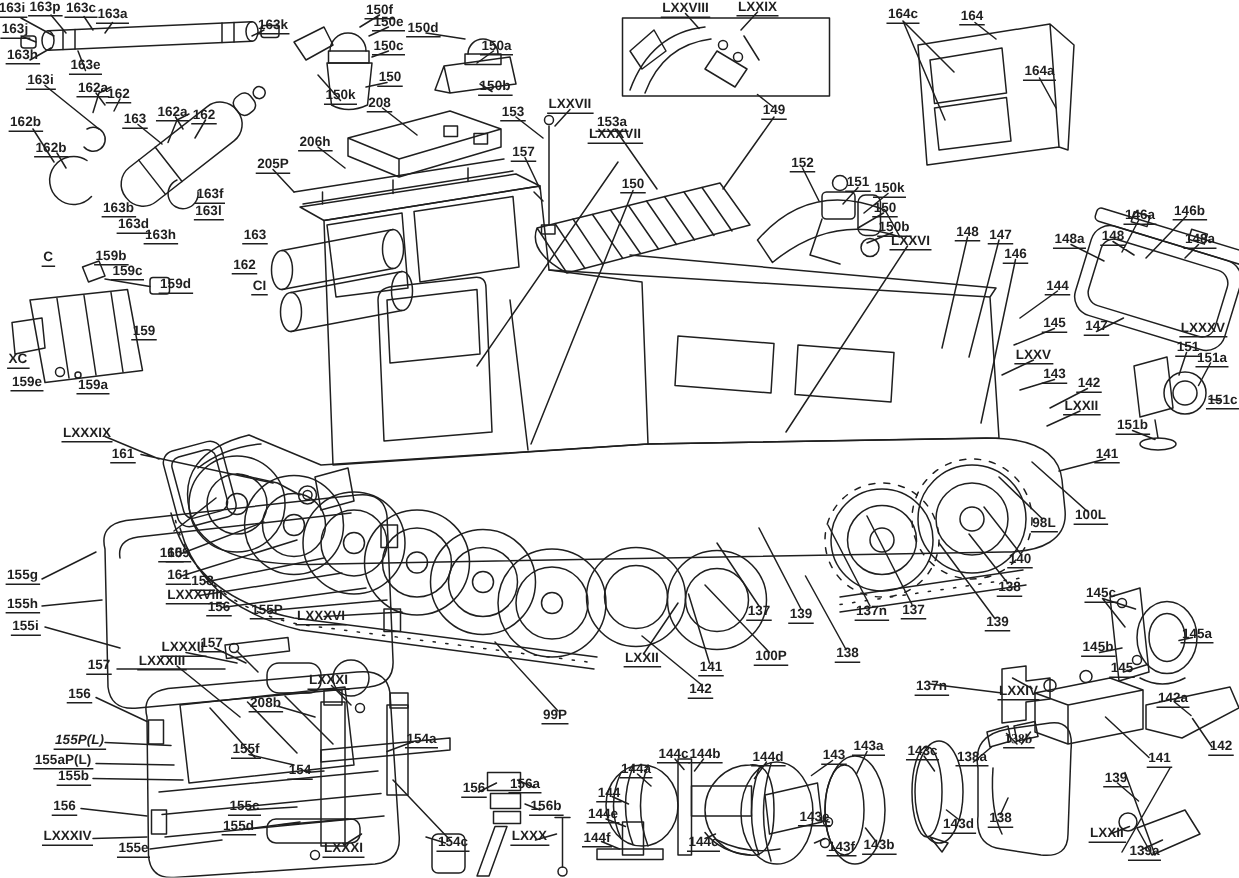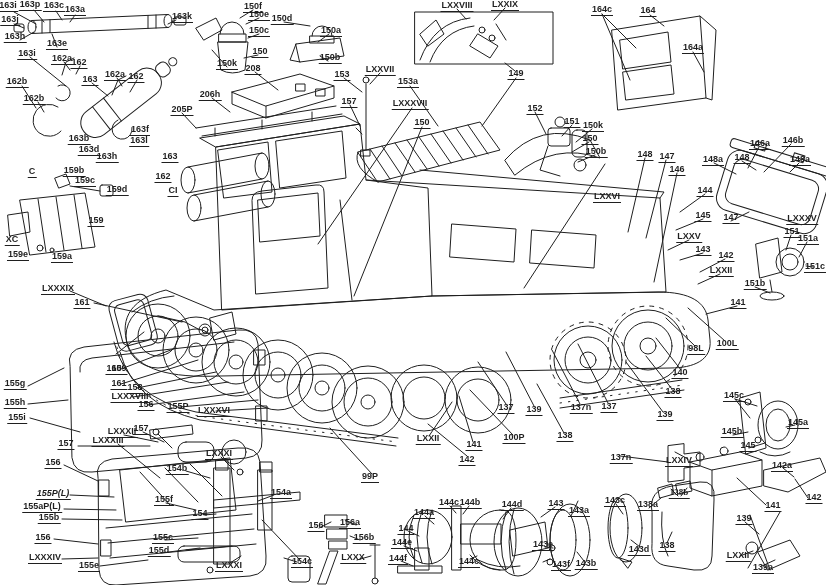--- a/index.html
+++ b/index.html
@@ -353,27 +353,27 @@
       <span class="lbl" style="left: 85px; top: 176px;">159c</span>
       <span class="lbl" style="left: 117px; top: 185px;">159d</span>
       <span class="lbl" style="left: 96px; top: 216px;">159</span>
       <span class="lbl" style="left: 170px; top: 152px;">163</span>
       <span class="lbl" style="left: 163px; top: 172px;">162</span>
       <span class="lbl" style="left: 173px; top: 186px;">CI</span>
       <span class="lbl" style="left: 12px; top: 235px;">XC</span>
       <span class="lbl" style="left: 18px; top: 250px;">159e</span>
       <span class="lbl" style="left: 62px; top: 252px;">159a</span>
       <span class="lbl" style="left: 408px; top: 77px;">153a</span>
-      <span class="lbl" style="left: 410px; top: 99px;">LXXXVII</span>
+      <span class="lbl" style="left: 410px; top: 85px;">LXXXVII</span>
       <span class="lbl" style="left: 422px; top: 118px;">150</span>
       <span class="lbl" style="left: 572px; top: 117px;">151</span>
       <span class="lbl" style="left: 593px; top: 121px;">150k</span>
       <span class="lbl" style="left: 590px; top: 134px;">150</span>
       <span class="lbl" style="left: 596px; top: 147px;">150b</span>
-      <span class="lbl" style="left: 607px; top: 156px; margin-top: 36px;">LXXVI</span>
+      <span class="lbl" style="left: 607px; top: 156px;">LXXVI</span>
       <span class="lbl" style="left: 645px; top: 150px;">148</span>
       <span class="lbl" style="left: 667px; top: 152px;">147</span>
       <span class="lbl" style="left: 677px; top: 165px;">146</span>
       <span class="lbl" style="left: 760px; top: 139px;">146a</span>
       <span class="lbl" style="left: 793px; top: 136px;">146b</span>
       <span class="lbl" style="left: 713px; top: 155px;">148a</span>
       <span class="lbl" style="left: 742px; top: 153px;">148</span>
       <span class="lbl" style="left: 800px; top: 155px;">148a</span>
       <span class="lbl" style="left: 705px; top: 186px;">144</span>
       <span class="lbl" style="left: 703px; top: 211px;">145</span>
@@ -397,21 +397,21 @@
       <span class="lbl" style="left: 119px; top: 364px;">159</span>
       <span class="lbl" style="left: 119px; top: 379px;">161</span>
       <span class="lbl" style="left: 135px; top: 383px;">158</span>
       <span class="lbl" style="left: 130px; top: 392px;">LXXXVIII</span>
       <span class="lbl" style="left: 146px; top: 400px;">156</span>
       <span class="lbl" style="left: 178px; top: 402px;">155P</span>
       <span class="lbl" style="left: 214px; top: 406px;">LXXXVI</span>
       <span class="lbl" style="left: 122px; top: 427px;">LXXXII</span>
       <span class="lbl" style="left: 141px; top: 424px;">157</span>
       <span class="lbl" style="left: 108px; top: 436px; text-align: right;">LXXXIII</span>
-      <span class="lbl" style="left: 177px; top: 464px;">154b</span>
+      <span class="lbl" style="left: 177px; top: 464px;">208b</span>
       <span class="lbl" style="left: 219px; top: 449px;">LXXXI</span>
       <span class="lbl" style="left: 66px; top: 439px;">157</span>
       <span class="lbl" style="left: 53px; top: 458px;">156</span>
       <span class="lbl" style="left: 53px; top: 489px; font-style: italic;">155P(L)</span>
       <span class="lbl" style="left: 42px; top: 502px;">155aP(L)</span>
       <span class="lbl" style="left: 49px; top: 513px;">155b</span>
       <span class="lbl" style="left: 43px; top: 533px;">156</span>
       <span class="lbl" style="left: 45px; top: 553px;">LXXXIV</span>
       <span class="lbl" style="left: 89px; top: 561px;">155e</span>
       <span class="lbl" style="left: 164px; top: 495px;">155f</span>
@@ -428,21 +428,21 @@
       <span class="lbl" style="left: 353px; top: 553px;">LXXX</span>
       <span class="lbl" style="left: 424px; top: 508px;">144a</span>
       <span class="lbl" style="left: 449px; top: 498px;">144c</span>
       <span class="lbl" style="left: 470px; top: 498px;">144b</span>
       <span class="lbl" style="left: 406px; top: 524px;">144</span>
       <span class="lbl" style="left: 402px; top: 538px;">144e</span>
       <span class="lbl" style="left: 398px; top: 554px;">144f</span>
       <span class="lbl" style="left: 469px; top: 557px;">144c</span>
       <span class="lbl" style="left: 512px; top: 500px;">144d</span>
       <span class="lbl" style="left: 556px; top: 499px;">143</span>
-      <span class="lbl" style="left: 579px; top: 493px; margin-top: 13px;">143a</span>
+      <span class="lbl" style="left: 579px; top: 493px;">143a</span>
       <span class="lbl" style="left: 543px; top: 540px;">143e</span>
       <span class="lbl" style="left: 541px; top: 560px; margin-left: 20px;">143f</span>
       <span class="lbl" style="left: 586px; top: 559px;">143b</span>
       <span class="lbl" style="left: 615px; top: 496px;">143c</span>
       <span class="lbl" style="left: 639px; top: 545px;">143d</span>
       <span class="lbl" style="left: 648px; top: 500px;">138a</span>
       <span class="lbl" style="left: 679px; top: 488px; font-family: Liberation Serif, serif;">138b</span>
       <span class="lbl" style="left: 667px; top: 541px;">138</span>
       <span class="lbl" style="left: 773px; top: 501px;">141</span>
       <span class="lbl" style="left: 814px; top: 493px;">142</span>

